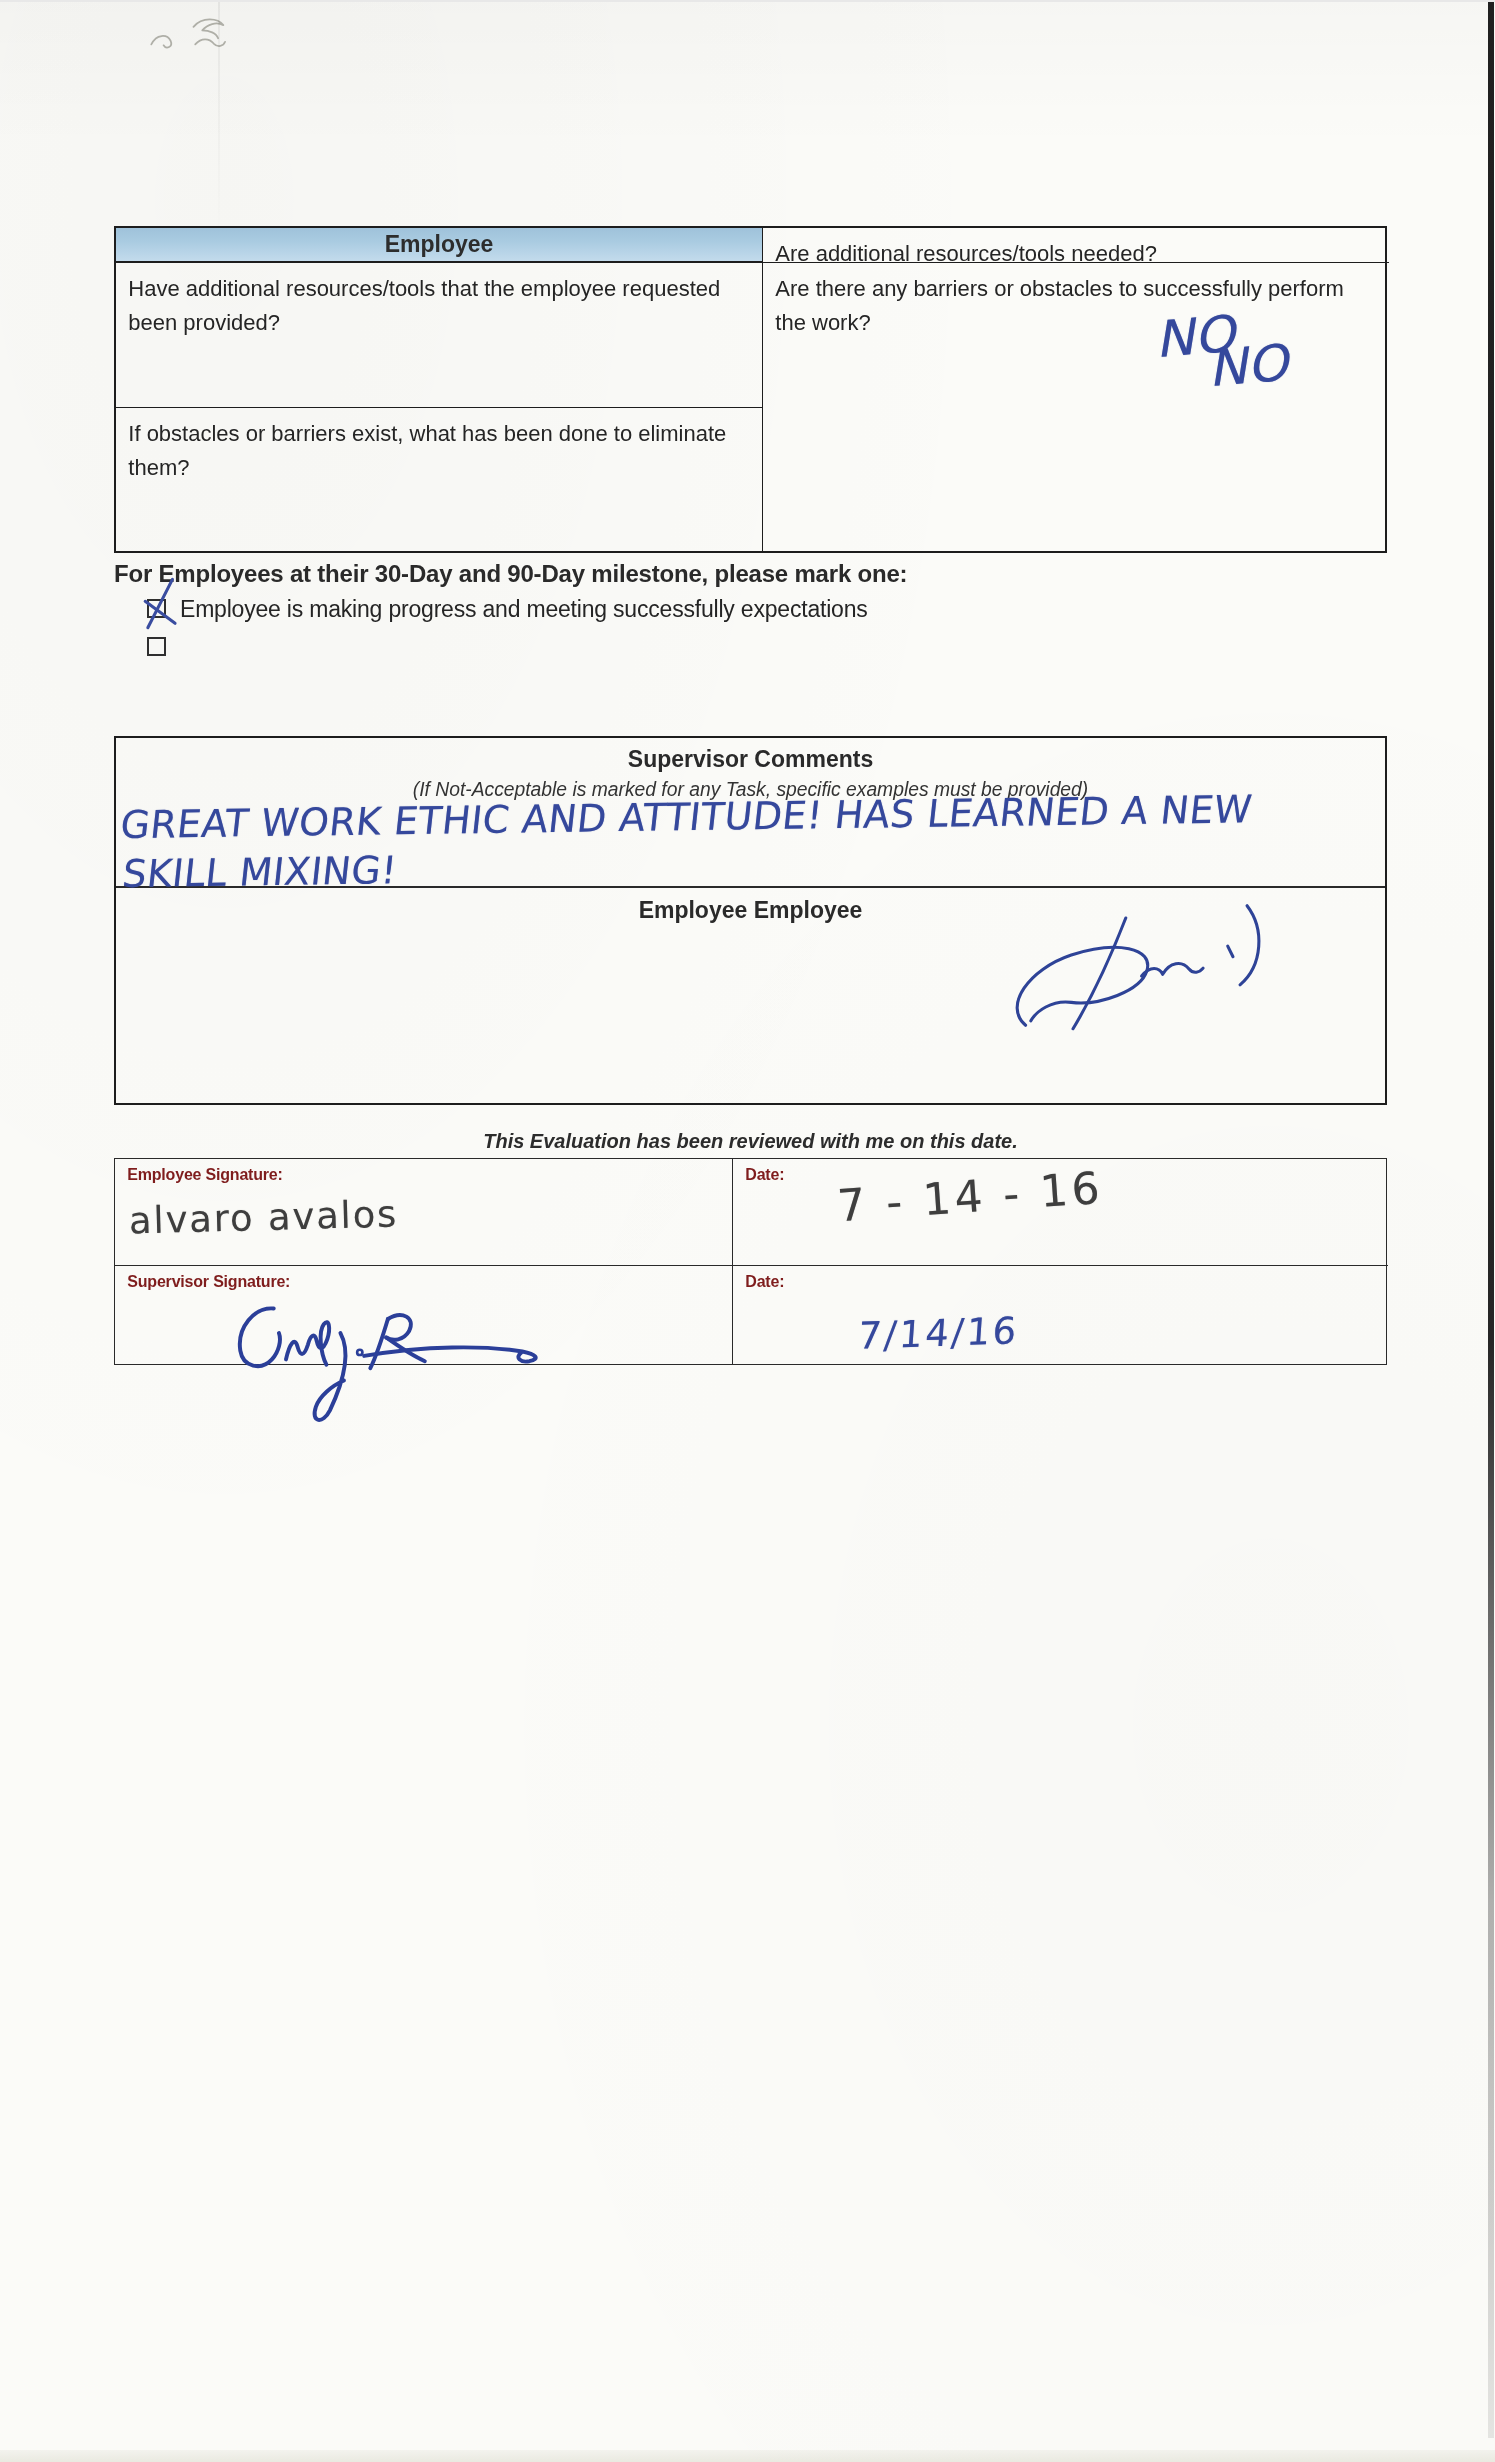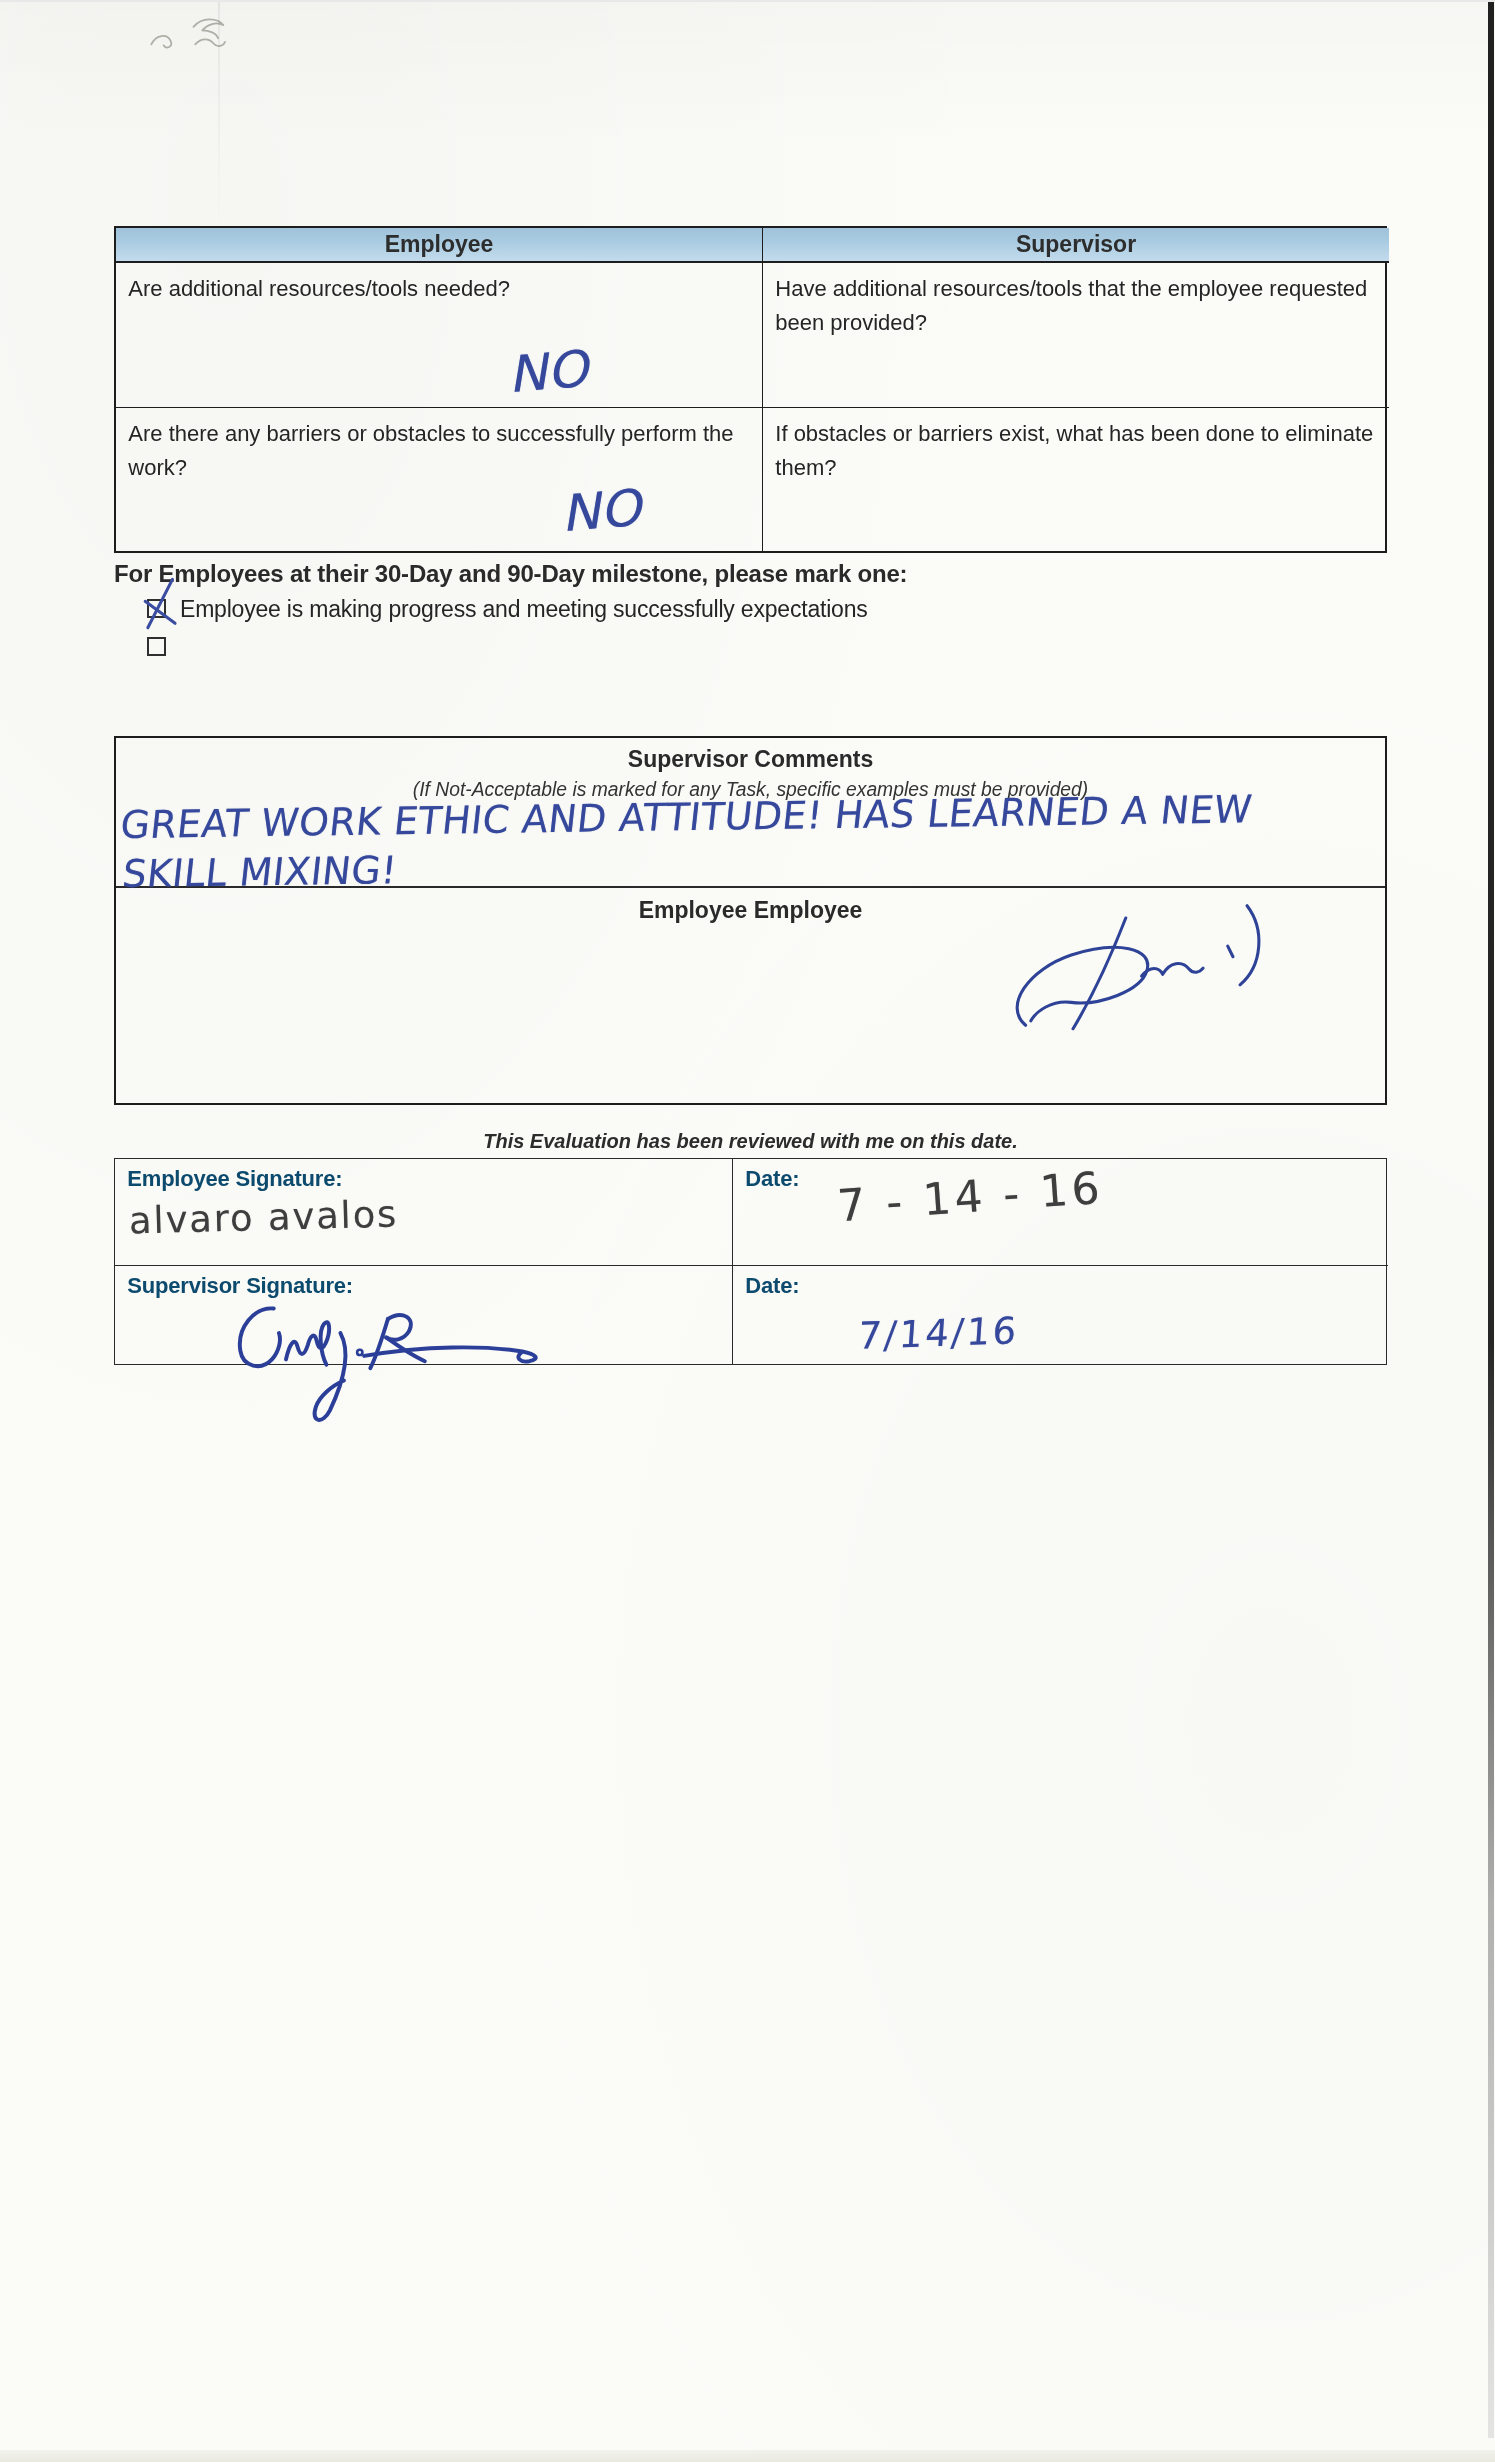--- a/index.html
+++ b/index.html
@@ -93,21 +93,21 @@
 
   
   .sig-table{
     position:absolute;left:114px;top:1156px;width:1273px;
     display:grid;grid-template-columns:618px 655px;grid-template-rows:107px 98px;
     border:1.8px solid #2a2a2a;
   }
   .sig-cell{position:relative;border-right:1.8px solid #2a2a2a;border-bottom:1.8px solid #2a2a2a;overflow:visible;}
   .sig-cell:nth-child(2n){border-right:none;}
   .sig-cell.last-row{border-bottom:none;}
-  .sig-label{display:block;padding:7px 0 0 12.3px;font-size:22px;font-weight:bold;color:#0c4a6e;letter-spacing:-0.2px;}
+  .sig-label{display:block;padding:7px 0 0 12.3px;font-size:16px;font-weight:bold;color:#7f1d1d;letter-spacing:-0.2px;}
   .hw-emp-sig{left:14px;top:37px;font-size:37px;transform:rotate(-1.5deg);letter-spacing:1.8px;}
   .hw-emp-date{left:104px;top:12.3px;font-size:44px;transform:rotate(-4deg);letter-spacing:3.5px;}
   .hw-sup-date{left:125px;top:46px;font-size:37px;transform:rotate(-2deg) skewX(-6deg);letter-spacing:2.6px;}
   .sup-sig{position:absolute;left:113px;top:16px;width:369px;height:154px;overflow:visible;z-index:3;}
 
   svg.stroke-art path, svg.stroke-art circle{fill:none;stroke-linecap:round;stroke-linejoin:round;}
 </style>
 </head>
 <body>
 
@@ -115,21 +115,20 @@
 
   <svg class="pencil-marks stroke-art" viewBox="0 0 140 50">
     <path d="M14,38 C20,26 32,26 36,34 C39,41 31,44 28,39" stroke="#9d9d95" stroke-width="2" opacity="0.8"></path>
     <path d="M62,18 C72,6 90,8 96,16 C88,12 78,15 72,22 C80,22 88,25 90,31" stroke="#9d9d95" stroke-width="2" opacity="0.8"></path>
     <path d="M64,38 C71,30 80,31 85,37 C90,42 96,40 98,35" stroke="#9d9d95" stroke-width="2" opacity="0.8"></path>
   </svg>
   <div class="crease-top"></div>
 
   <div class="qa-table">
     <div class="qa-cell qa-head">Employee</div>
-    <div class="qa-cell qa-head">Supervisor</div>
 
     <div class="qa-cell qa-q">
       <span>Are additional resources/tools needed?</span>
       <span class="hw hw-blue hw-no hw-no-1">NO</span>
     </div>
     <div class="qa-cell qa-q">
       <span>Have additional resources/tools that the employee requested been provided?</span>
     </div>
 
     <div class="qa-cell qa-q last-row">

